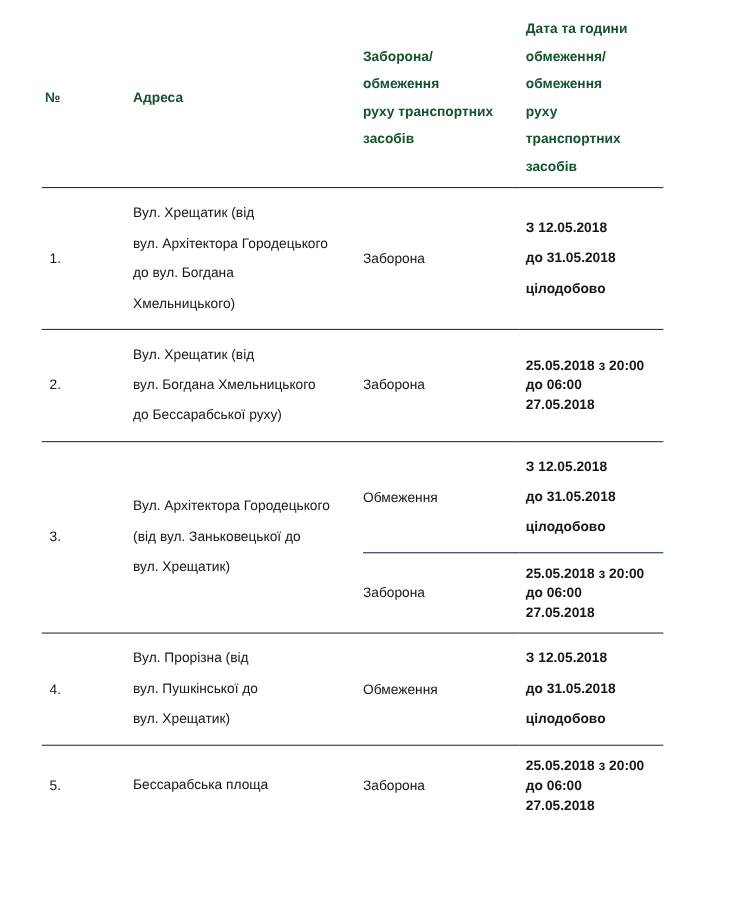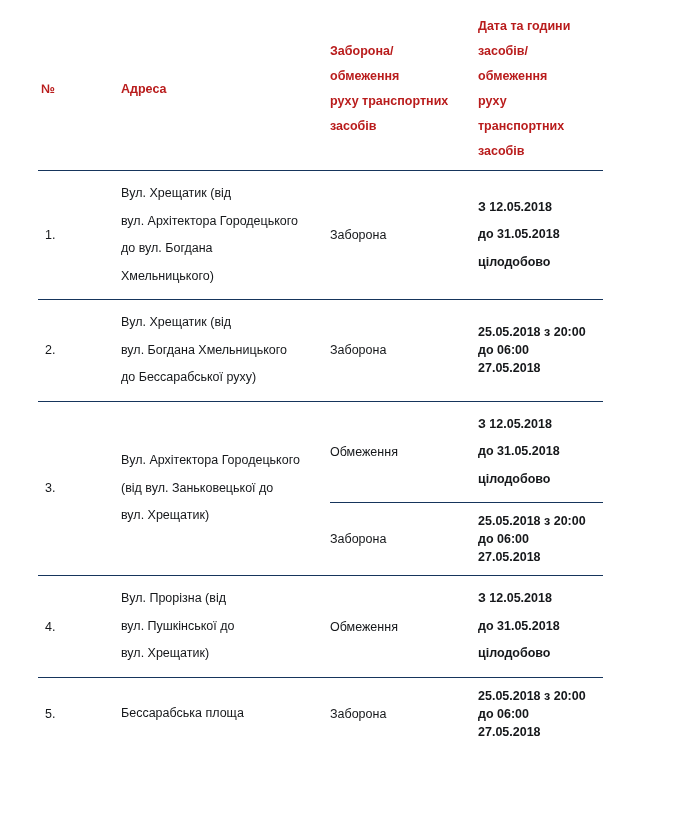--- a/index.html
+++ b/index.html
@@ -37,21 +37,21 @@
   th, td {
     vertical-align: middle;
     text-align: left;
     font-weight: normal;
     padding: 0;
   }
   
   thead th {
     font-size: 12.5px;
     font-weight: bold;
-    color: #b91c1c;
+    color: #14532d;
     vertical-align: middle;
     padding-bottom: 6px;
   }
   th.h-num { padding-left: 3px; vertical-align: middle; }
   th.h-addr { padding-left: 41px; vertical-align: middle; }
   th.h-restr { padding-left: 0px; vertical-align: middle; line-height: 2.0; }
   th.h-date { padding-left: 6px; vertical-align: middle; line-height: 2.0; }
 
   thead tr { border-bottom: 1.3px solid #16355c; }
 
@@ -105,21 +105,21 @@
         <th class="h-num">№</th>
         <th class="h-addr">Адреса</th>
         <th class="h-restr">
           <span class="line">Заборона/</span>
           <span class="line">обмеження</span>
           <span class="line">руху транспортних</span>
           <span class="line">засобів</span>
         </th>
         <th class="h-date">
           <span class="line">Дата та години</span>
-          <span class="line">засобів/</span>
+          <span class="line">обмеження/</span>
           <span class="line">обмеження</span>
           <span class="line">руху</span>
           <span class="line">транспортних</span>
           <span class="line">засобів</span>
         </th>
       </tr>
     </thead>
     <tbody>
 
       <tr class="row-sep">

